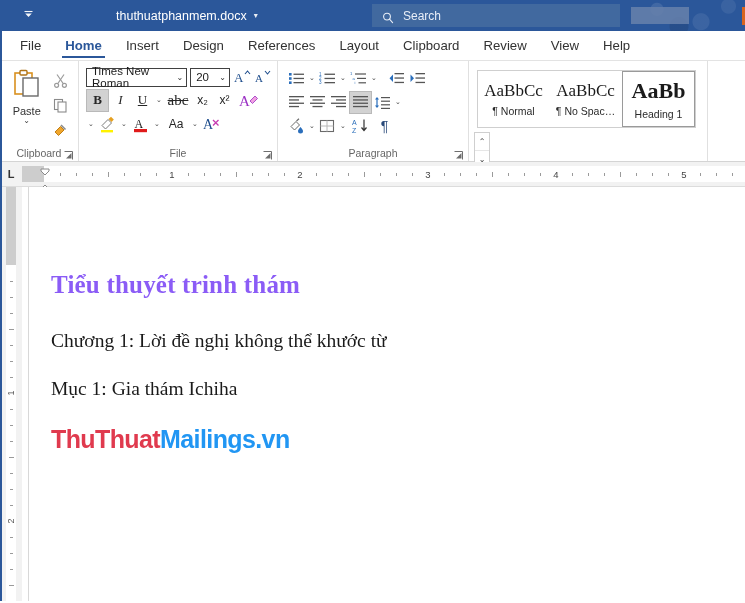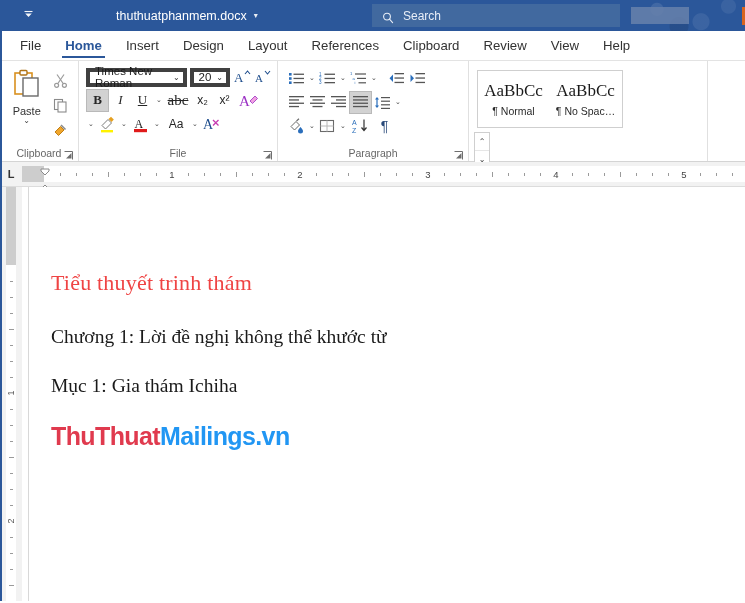--- a/index.html
+++ b/index.html
@@ -82,21 +82,21 @@
   .g-clip{width:78px;}
   .clip-left{width:46px;display:flex;flex-direction:column;align-items:center;padding-top:3px;}
   .clip-right{width:26px;display:flex;flex-direction:column;align-items:center;gap:4px;padding-top:4px;}
   .clip-lbl{font-size:11px;color:#333;margin-top:1px;}
   .clip-caret{font-size:8px;color:#444;line-height:7px;}
 
   
   .g-font{width:198px;}
   .fontrow{display:flex;align-items:center;gap:3px;height:22px;padding-left:2px;}
   .combo{
-    height:19px;border:4px solid #404040;background:#fff;display:flex;align-items:center;
+    height:19px;border:1px solid #404040;background:#fff;display:flex;align-items:center;
     justify-content:space-between;padding:0 3px 0 5px;box-sizing:border-box;font-size:11.5px;color:#1a1a1a;
   }
   .combo.fontname{width:120px;}
   .combo.fontsize{width:46px;}
   .combo .cv{font-size:8px;color:#333;}
   .btnrow{display:flex;align-items:center;gap:1px;height:24px;padding-left:2px;}
   .ico{
     width:21px;height:21px;display:flex;align-items:center;justify-content:center;
     font-size:12.5px;color:#262626;position:relative;
   }
@@ -156,21 +156,21 @@
   .vtick.half{width:5px;margin-left:-2.5px;}
   .vnum{position:absolute;left:50%;transform:translate(-50%,-50%) rotate(-90deg);font-size:9px;color:#555;}
 
   .pagewrap{flex:1;position:relative;background:#ffffff;overflow:hidden;}
   .page{
     position:absolute;left:6px;top:0;right:0;bottom:0;background:#ffffff;
     border-left:1px solid #d8d8d8;
   }
   .doc-body{position:absolute;left:22px;top:84px;right:20px;}
   .doc-h1{
-    font-family:"Liberation Serif",serif;font-weight:normal;font-size:22px;color:#ef4444;
+    font-family:"Liberation Serif",serif;font-weight:bold;font-size:25px;color:#8b5cf6;
     letter-spacing:.2px;margin:0 0 30px 0;line-height:1.1;
   }
   .doc-p{
     font-family:"Liberation Serif",serif;font-size:19.5px;color:#1a1a1a;margin:0 0 24px 0;line-height:1.25;
   }
   .misspell{
     text-decoration:none;
     background-image:
       linear-gradient(45deg,transparent 45%,#e03434 45%,#e03434 55%,transparent 55%),
       linear-gradient(-45deg,transparent 45%,#e03434 45%,#e03434 55%,transparent 55%);
@@ -232,24 +232,24 @@
     <div class="tab active">
         <span>Home</span>
       </div>
     <div class="tab">
         <span>Insert</span>
       </div>
     <div class="tab">
         <span>Design</span>
       </div>
     <div class="tab">
+        <span>References</span>
+      </div>
+    <div class="tab">
         <span>Layout</span>
-      </div>
-    <div class="tab">
-        <span>References</span>
       </div>
     <div class="tab">
         <span>Clipboard</span>
       </div>
     <div class="tab">
         <span>Review</span>
       </div>
     <div class="tab">
         <span>View</span>
       </div>
@@ -544,20 +544,24 @@
     <div class="group g-styles">
       <div class="group-body" style="align-items:flex-start;flex-direction:column;">
         <div class="stylebox">
           <div class="stylecell">
             <span class="sp sp-normal">AaBbCc</span>
             <span class="sname">¶ Normal</span>
           </div>
           <div class="stylecell">
             <span class="sp sp-normal">AaBbCc</span>
             <span class="sname">¶ No Spac…</span>
+          </div>
+          <div class="stylecell sel">
+            <span class="sp sp-head">AaBb</span>
+            <span class="sname">Heading 1</span>
           </div>
         </div>
         <div class="stylescroll">
           <span class="ssbtn">⌃</span>
           <span class="ssbtn">⌄</span>
           <span class="ssbtn">
             <svg width="9" height="9" viewBox="0 0 9 9" aria-hidden="true">
               <path d="M1 1.2 L4.5 4.6 L8 1.2" fill="none" stroke="#333" stroke-width="1"></path>
               <path d="M1 7.5 H8" stroke="#333" stroke-width="1"></path>
             </svg>

